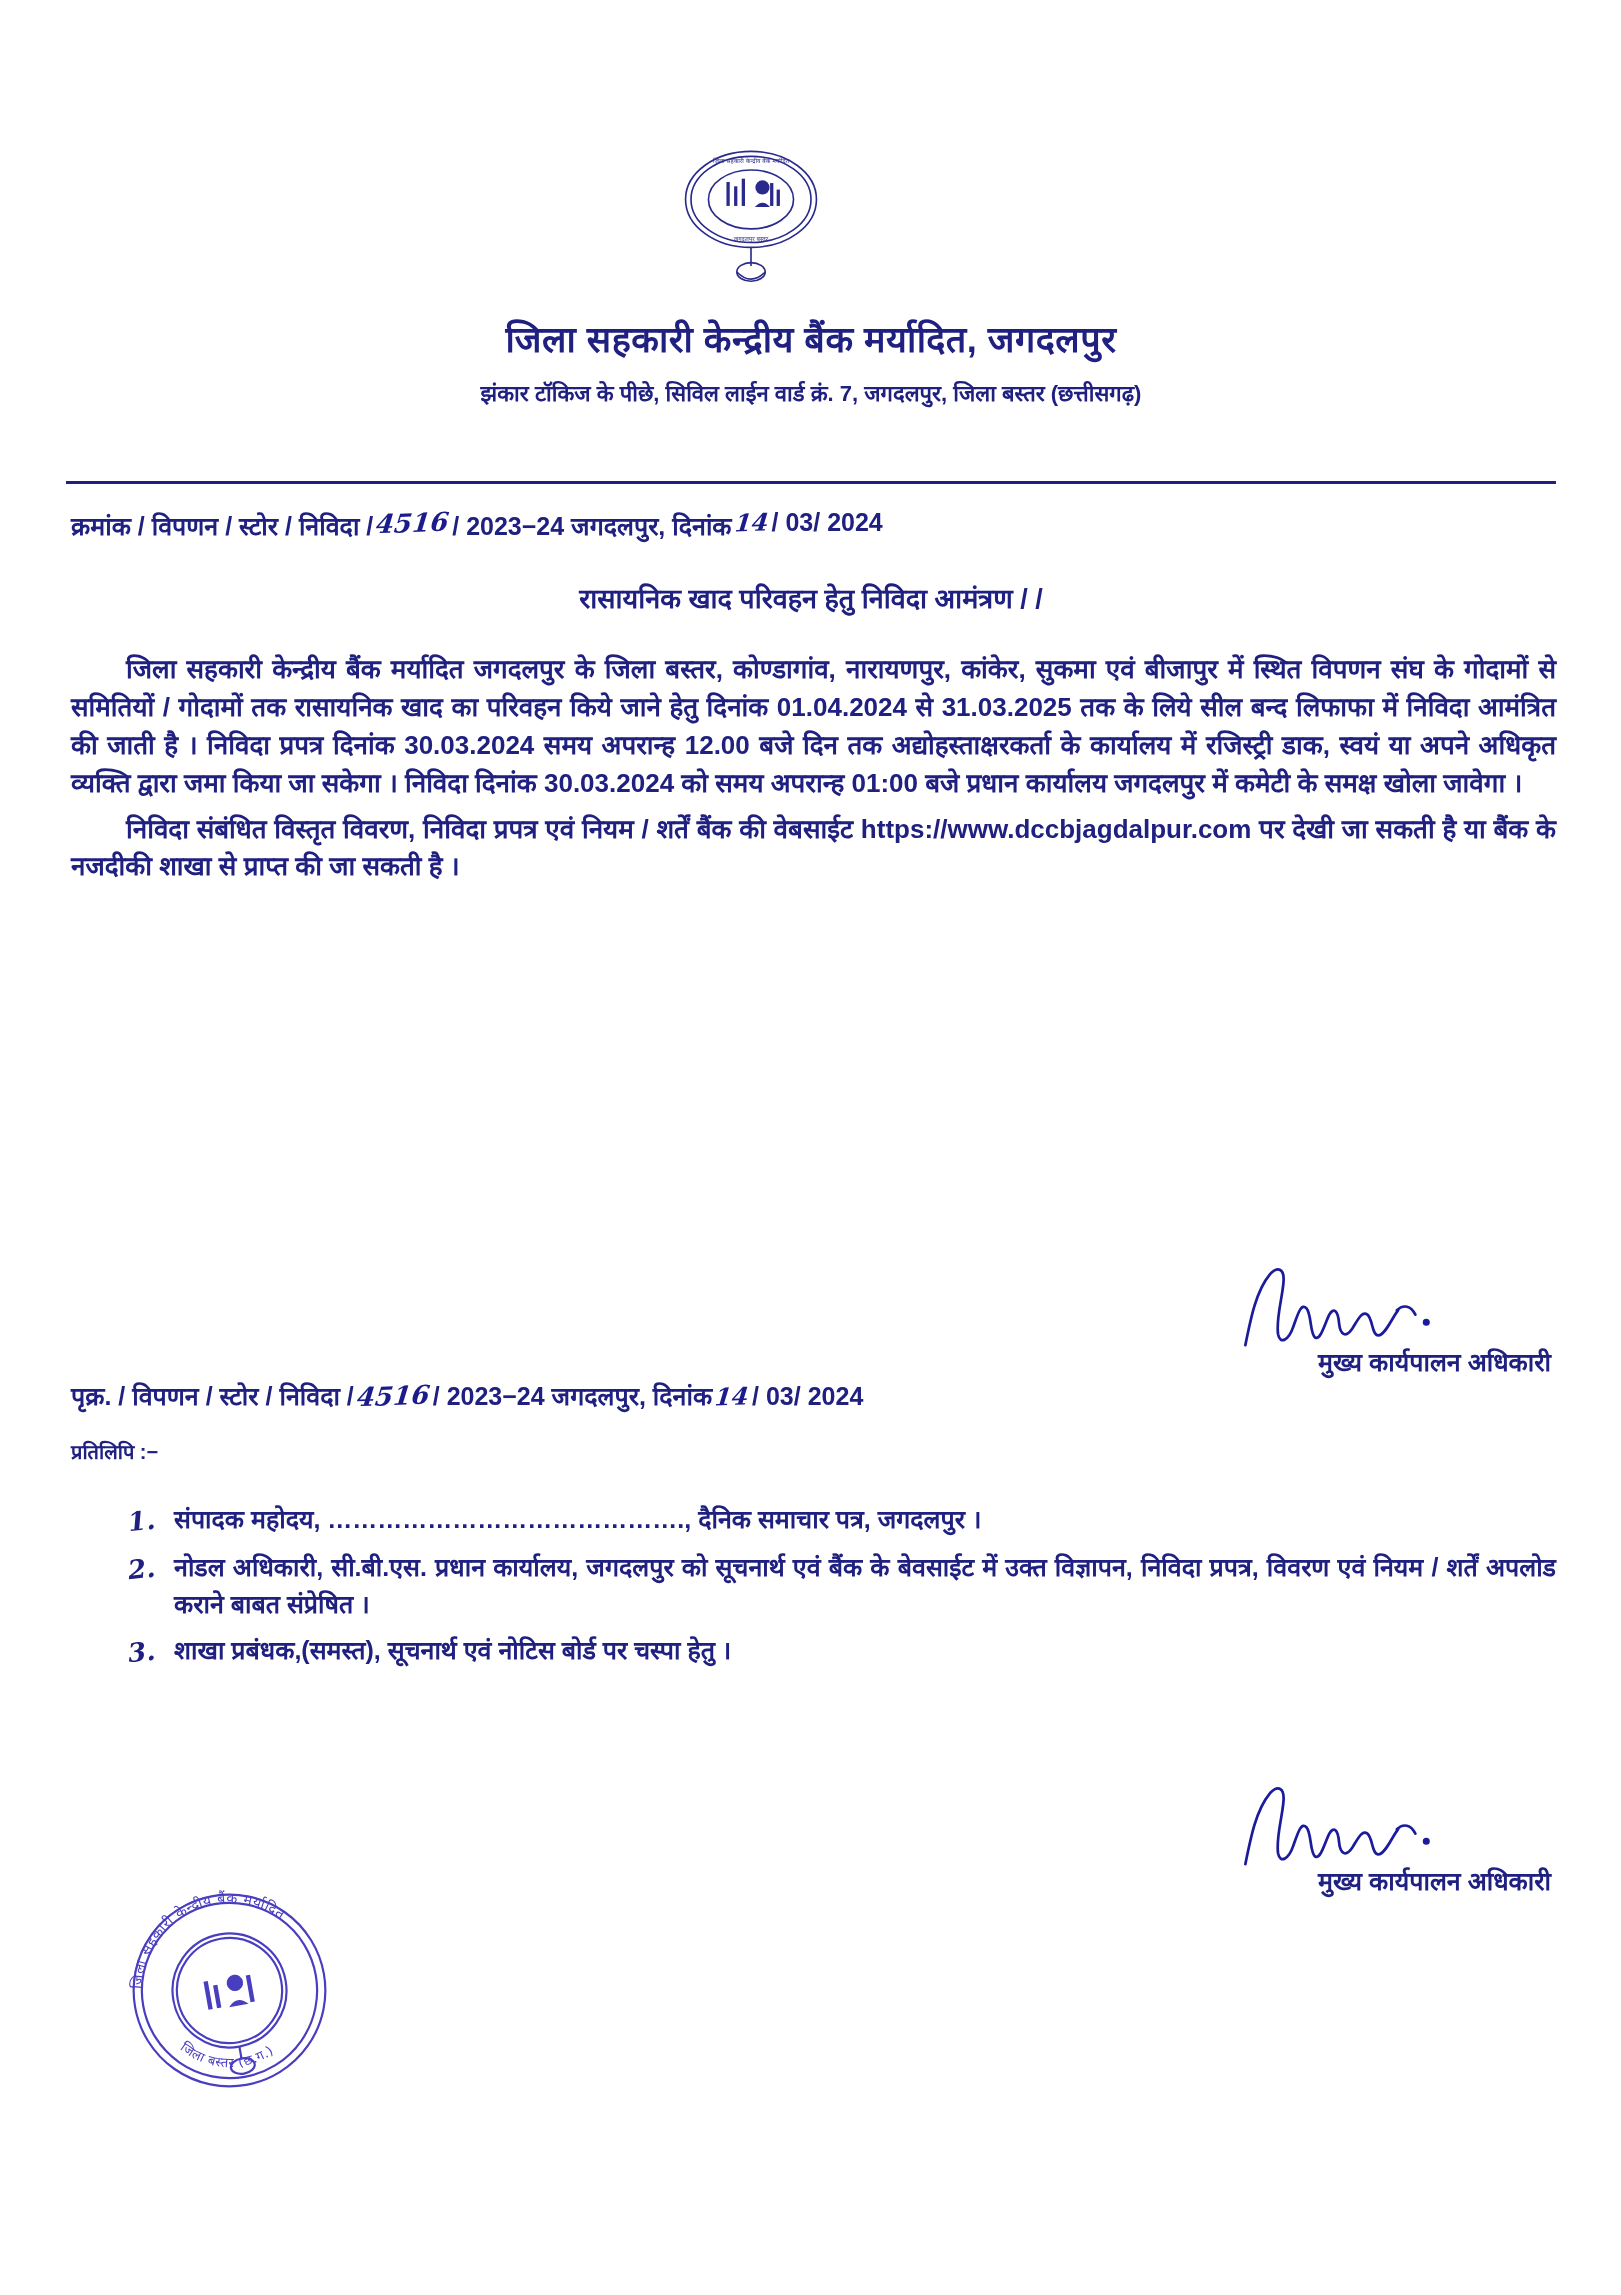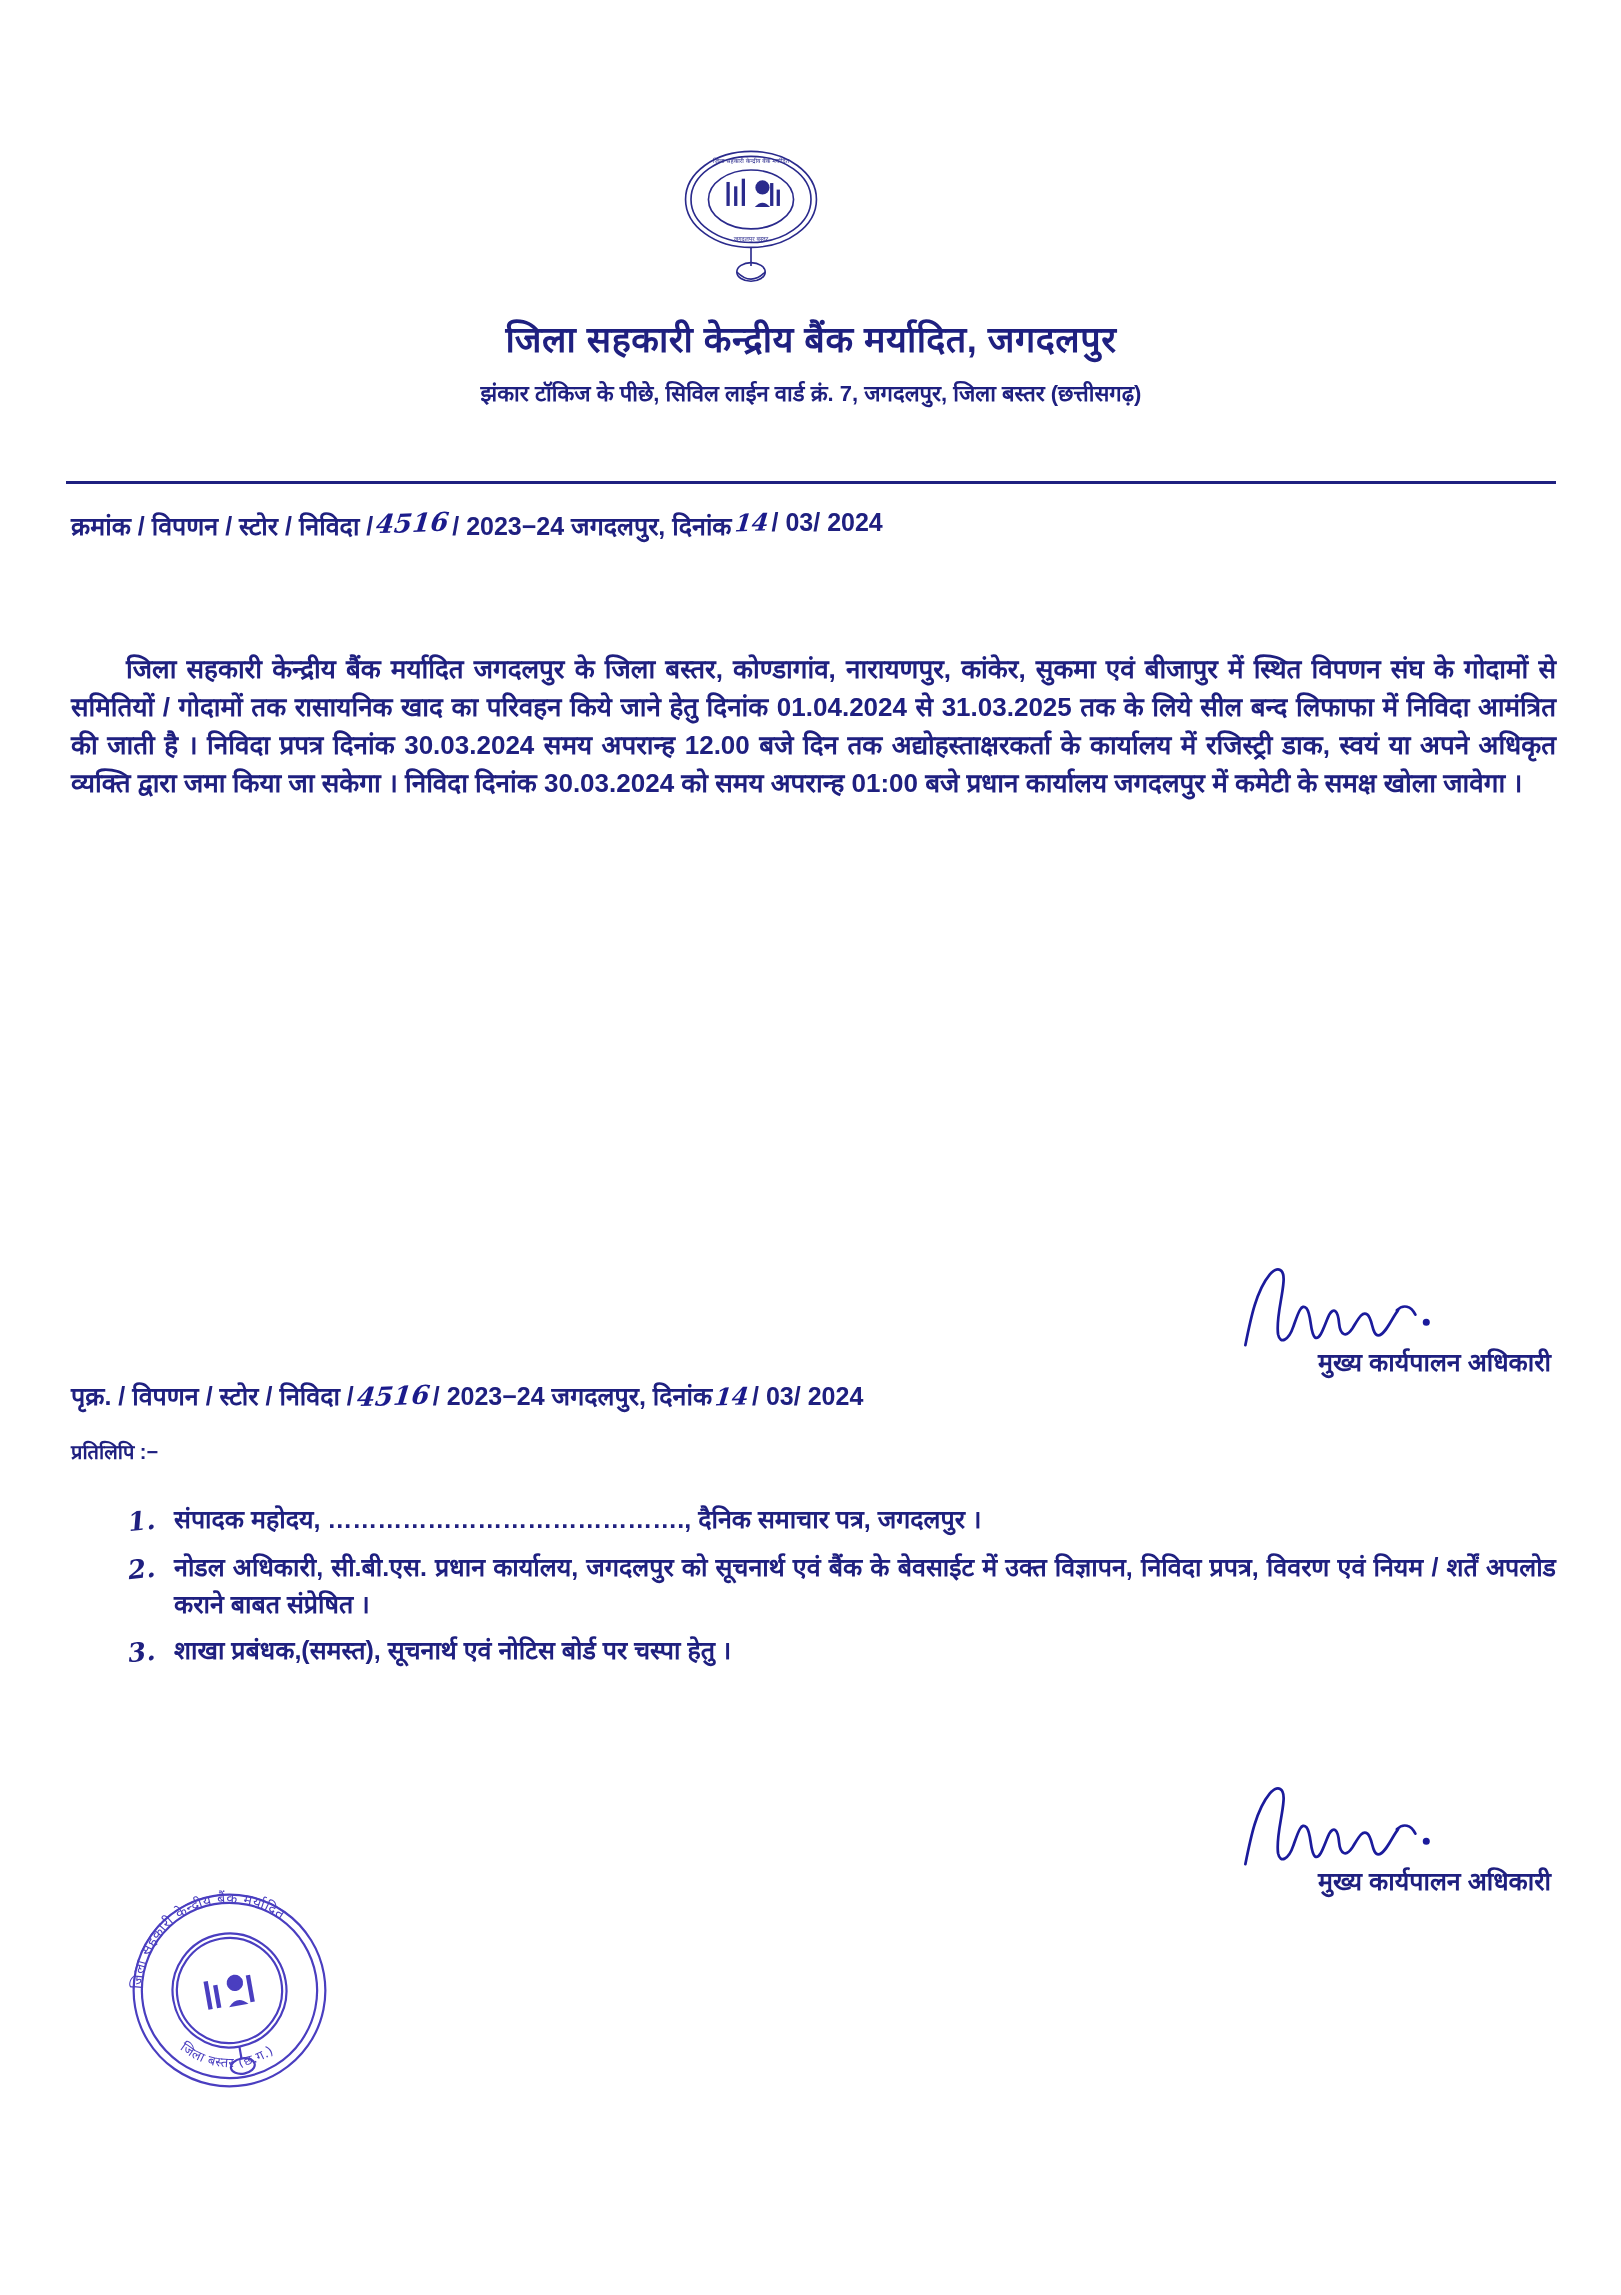--- a/index.html
+++ b/index.html
@@ -270,23 +270,25 @@
 
   <div class="ref-line">
     <span>क्रमांक / विपणन / स्टोर / निविदा /</span>
     <span class="handwrite">4516</span>
     <span>/ 2023−24 जगदलपुर, दिनांक</span>
     <span class="handwrite sm">14</span>
     <span>/ 03</span>
     <span>/ 2024</span>
   </div>
 
+  <div class="subject">रासायनिक खाद परिवहन हेतु निविदा आमंत्रण / /</div>
 
   <div class="body-block">
     <p>जिला सहकारी केन्द्रीय बैंक मर्यादित जगदलपुर के जिला बस्तर, कोण्डागांव, नारायणपुर, कांकेर, सुकमा एवं बीजापुर में स्थित विपणन संघ के गोदामों से समितियों / गोदामों तक रासायनिक खाद का परिवहन किये जाने हेतु दिनांक 01.04.2024 से 31.03.2025 तक के लिये सील बन्द लिफाफा में निविदा आमंत्रित की जाती है । निविदा प्रपत्र दिनांक 30.03.2024 समय अपरान्ह 12.00 बजे दिन तक अद्योहस्ताक्षरकर्ता के कार्यालय में रजिस्ट्री डाक, स्वयं या अपने अधिकृत व्यक्ति द्वारा जमा किया जा सकेगा । निविदा दिनांक 30.03.2024 को समय अपरान्ह 01:00 बजे  प्रधान कार्यालय जगदलपुर में कमेटी के समक्ष खोला जावेगा ।</p>
+    <p><span>निविदा संबंधित विस्तृत विवरण, निविदा प्रपत्र एवं नियम / शर्तें बैंक की वेबसाईट </span><span class="url-bold">https://www.dccbjagdalpur.com</span><span> पर देखी जा सकती है या बैंक के नजदीकी शाखा से प्राप्त की जा सकती है ।</span></p>
   </div>
 
   <div class="sign-block-1">
     <svg class="sig-svg" width="230" height="109" viewBox="0 0 420 200">
       <g fill="none" stroke="#1b1b9c" stroke-width="5" stroke-linecap="round">
         <path d="M40 160 C 50 110, 60 60, 85 30 C 100 14, 112 20, 110 44 C 108 74, 96 110, 100 140 C 104 160, 120 150, 128 126 C 136 104, 142 82, 152 92 C 162 104, 158 138, 168 146 C 178 152, 186 120, 194 104 C 202 90, 210 96, 212 120 C 214 140, 224 148, 236 130 C 246 114, 254 96, 264 104 C 274 112, 272 142, 284 142 C 296 142, 308 112, 320 96"></path>
         <path d="M318 96 C 330 84, 344 88, 352 104"></path>
         <circle cx="372" cy="118" r="4" fill="#1b1b9c"></circle>
       </g>
     </svg>

